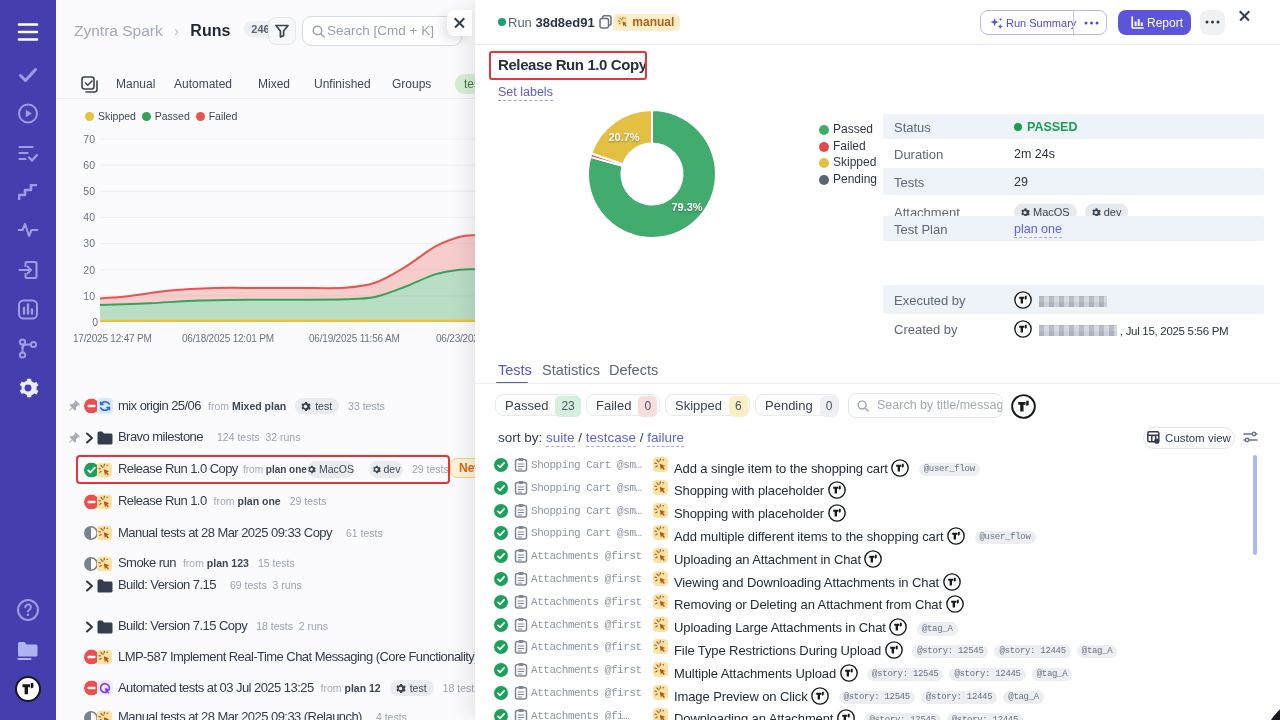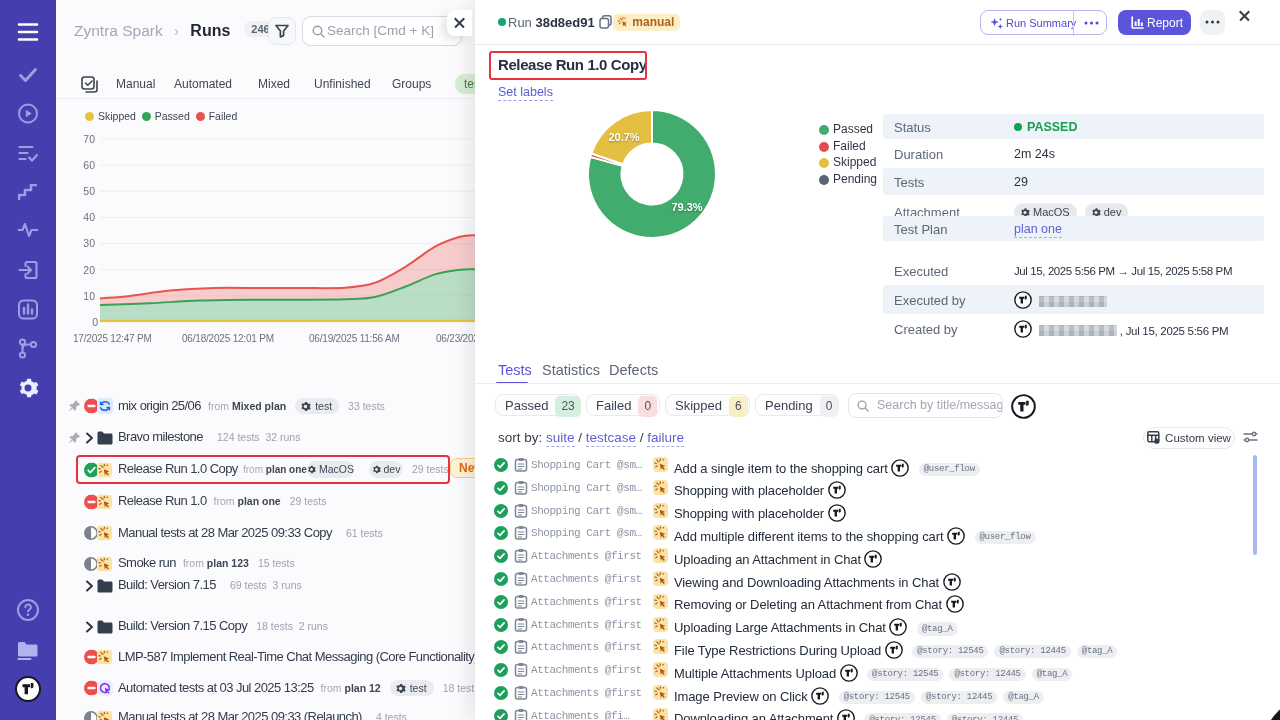--- a/index.html
+++ b/index.html
@@ -380,24 +380,20 @@
       <span class="vl"><span class="echip"><svg width="11" height="11" viewBox="0 0 24 24">
             <path fill="#3d4653" d="M12 8.2a3.8 3.8 0 100 7.6 3.8 3.8 0 000-7.6zm9.4 3.8c0 .6-.05 1.2-.16 1.77l2.1 1.63-2.1 3.63-2.46-.99a9.4 9.4 0 01-3.07 1.77L15.3 22h-4.2l-.42-2.6a9.4 9.4 0 01-3.07-1.77l-2.46.99-2.1-3.63 2.1-1.63A9.6 9.6 0 015 12c0-.6.05-1.2.16-1.77l-2.1-1.63 2.1-3.63 2.46.99a9.4 9.4 0 013.07-1.77L11.1 2h4.2l.42 2.6a9.4 9.4 0 013.07 1.77l2.46-.99 2.1 3.63-2.1 1.63c.1.57.16 1.17.16 1.77z"></path>
           </svg>MacOS</span><span class="echip"><svg width="11" height="11" viewBox="0 0 24 24">
             <path fill="#3d4653" d="M12 8.2a3.8 3.8 0 100 7.6 3.8 3.8 0 000-7.6zm9.4 3.8c0 .6-.05 1.2-.16 1.77l2.1 1.63-2.1 3.63-2.46-.99a9.4 9.4 0 01-3.07 1.77L15.3 22h-4.2l-.42-2.6a9.4 9.4 0 01-3.07-1.77l-2.46.99-2.1-3.63 2.1-1.63A9.6 9.6 0 015 12c0-.6.05-1.2.16-1.77l-2.1-1.63 2.1-3.63 2.46.99a9.4 9.4 0 013.07-1.77L11.1 2h4.2l.42 2.6a9.4 9.4 0 013.07 1.77l2.46-.99 2.1 3.63-2.1 1.63c.1.57.16 1.17.16 1.77z"></path>
           </svg>dev</span></span>
     </div>
 <div class="drow dlight" style="top:216px;height:25px">
       <span class="lb">Test Plan</span>
       <span class="vl"><span style="color:#5f61d8;font-weight:400;border-bottom:1px dashed #a9aae8;padding-bottom:1px">plan one</span></span>
     </div>
-<div class="drow" style="top:257px;height:28px">
-      <span class="lb">Executed</span>
-      <span class="vl" style="font-size:11.5px;letter-spacing:-.4px">Jul 15, 2025 5:56 PM → Jul 15, 2025 5:58 PM</span>
-    </div>
 <div class="drow dlight" style="top:285px;height:29px">
       <span class="lb">Executed by</span>
       <span class="vl"><svg class="avt" width="18" height="18" viewBox="0 0 26 26">
           <circle cx="13" cy="13" r="11.8" fill="#fff" stroke="#15191f" stroke-width="2"></circle>
           <path d="M7.5 8.2h7.6v3H13v7h-3.4v-7H7.5z" fill="#15191f"></path>
           <path d="M15.8 7h2.6v4.4l-2.6 1.2z" fill="#15191f"></path>
         </svg>&nbsp; <span class="blur1" style="width:68px"></span></span>
     </div>
 <div class="drow" style="top:314px;height:29px">
       <span class="lb">Created by</span>

